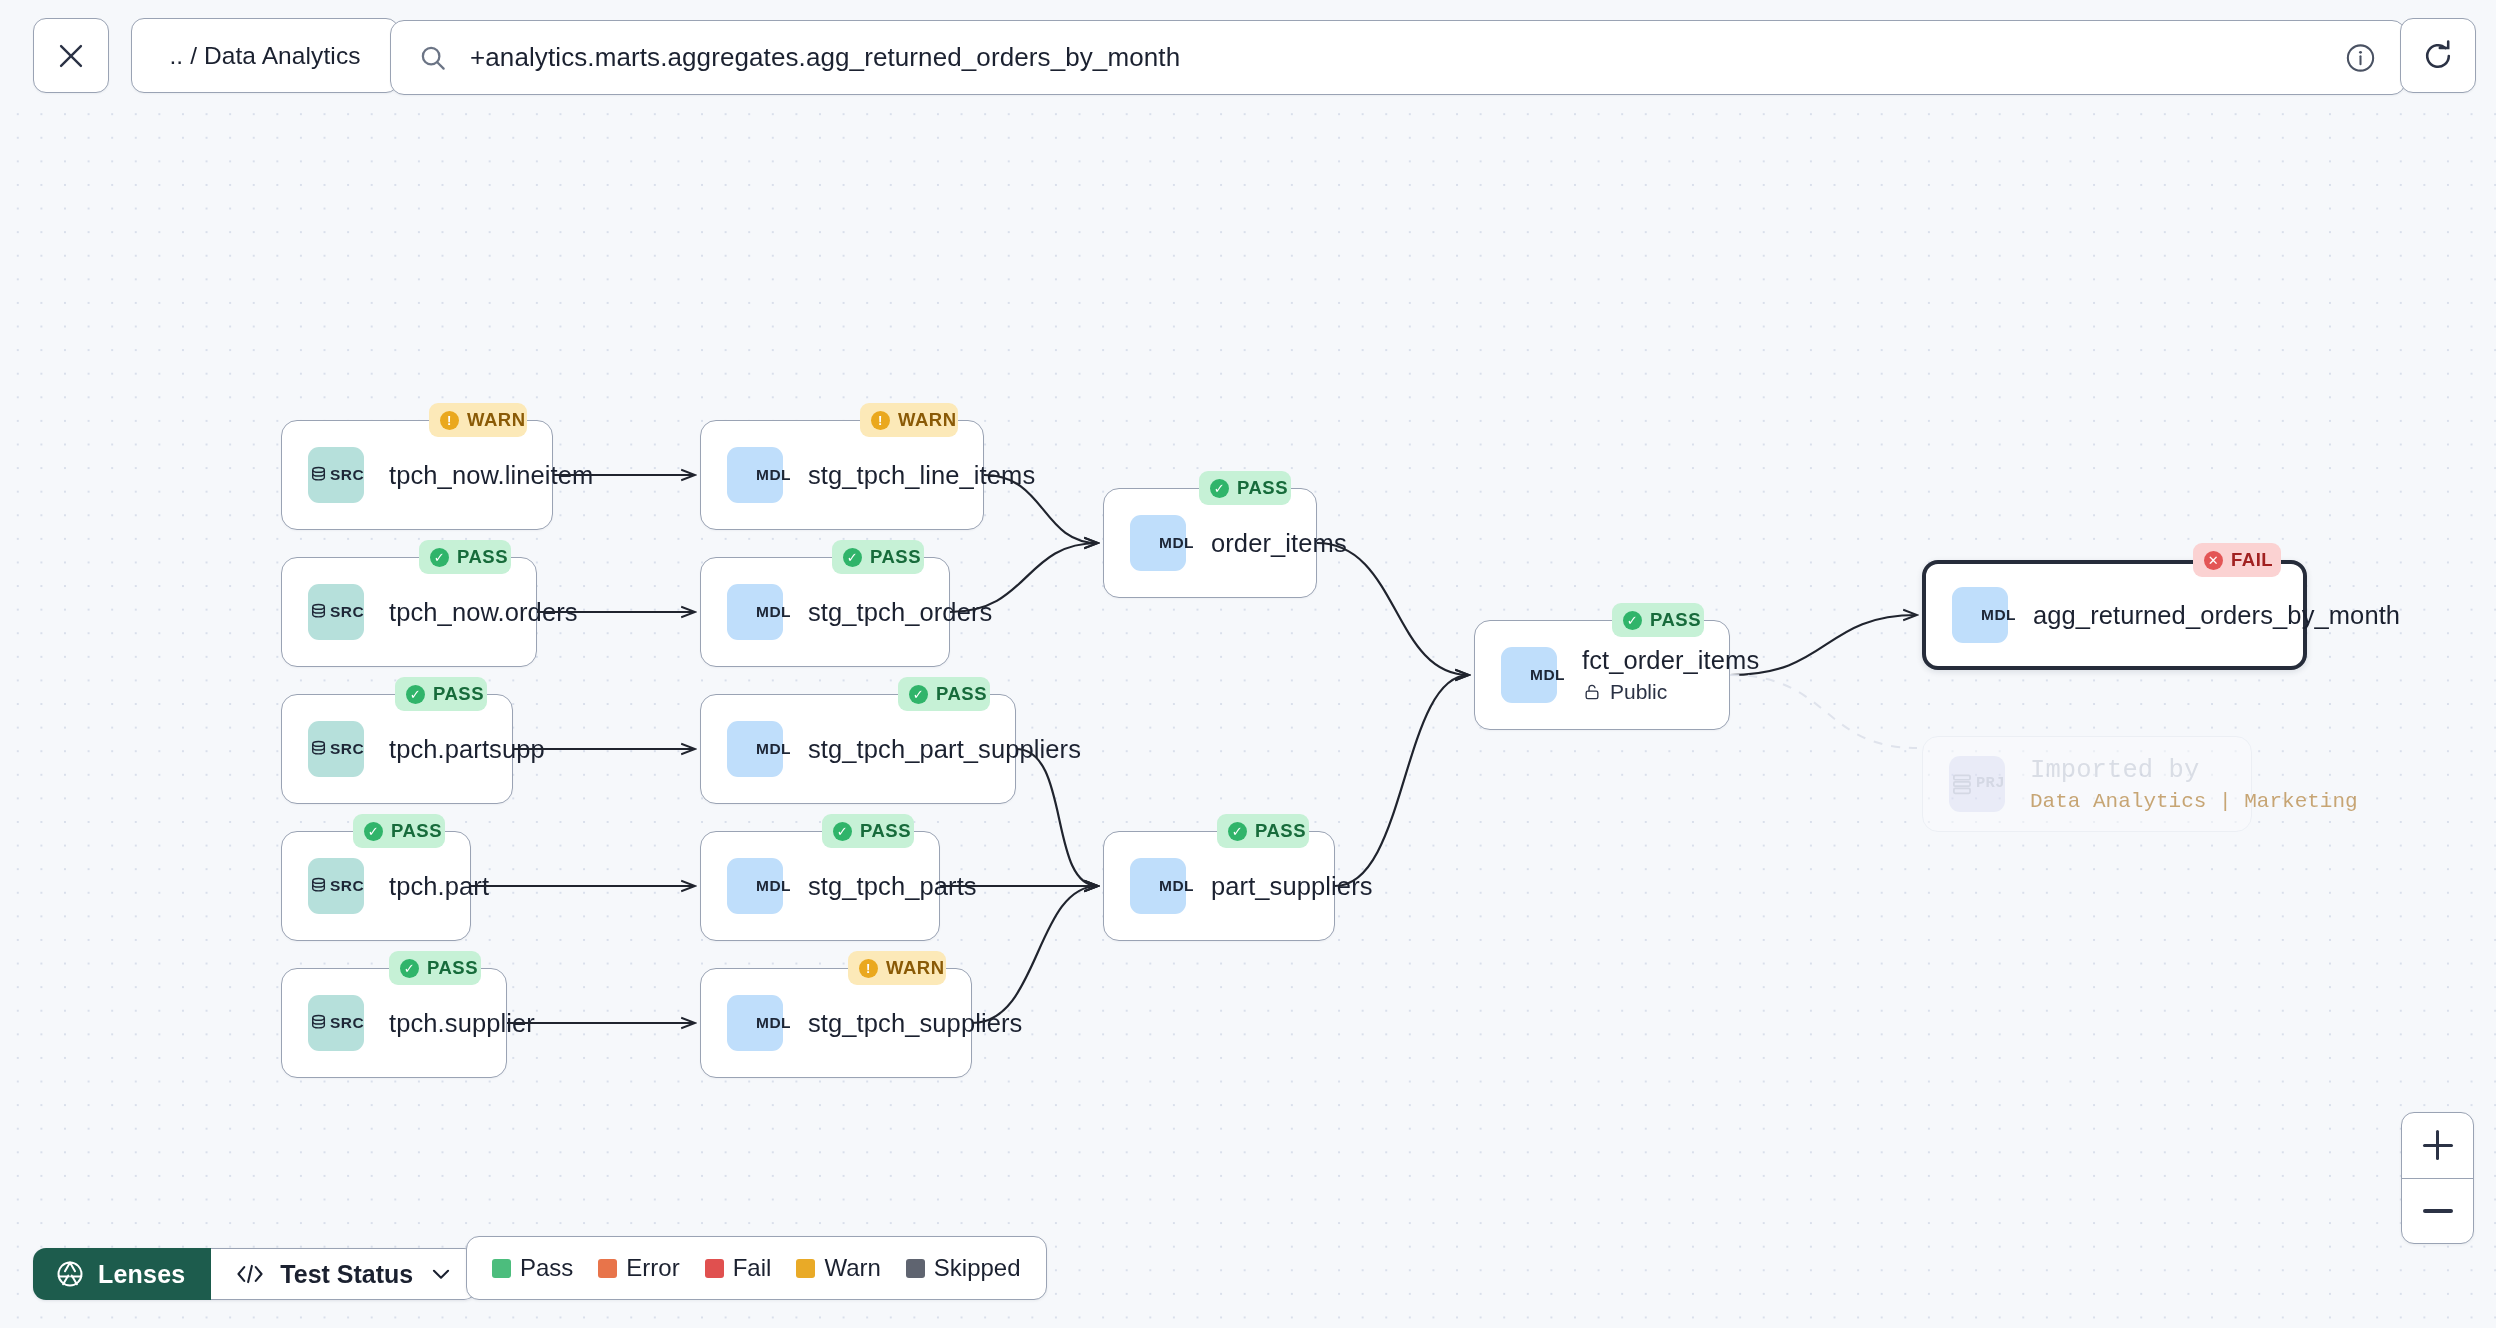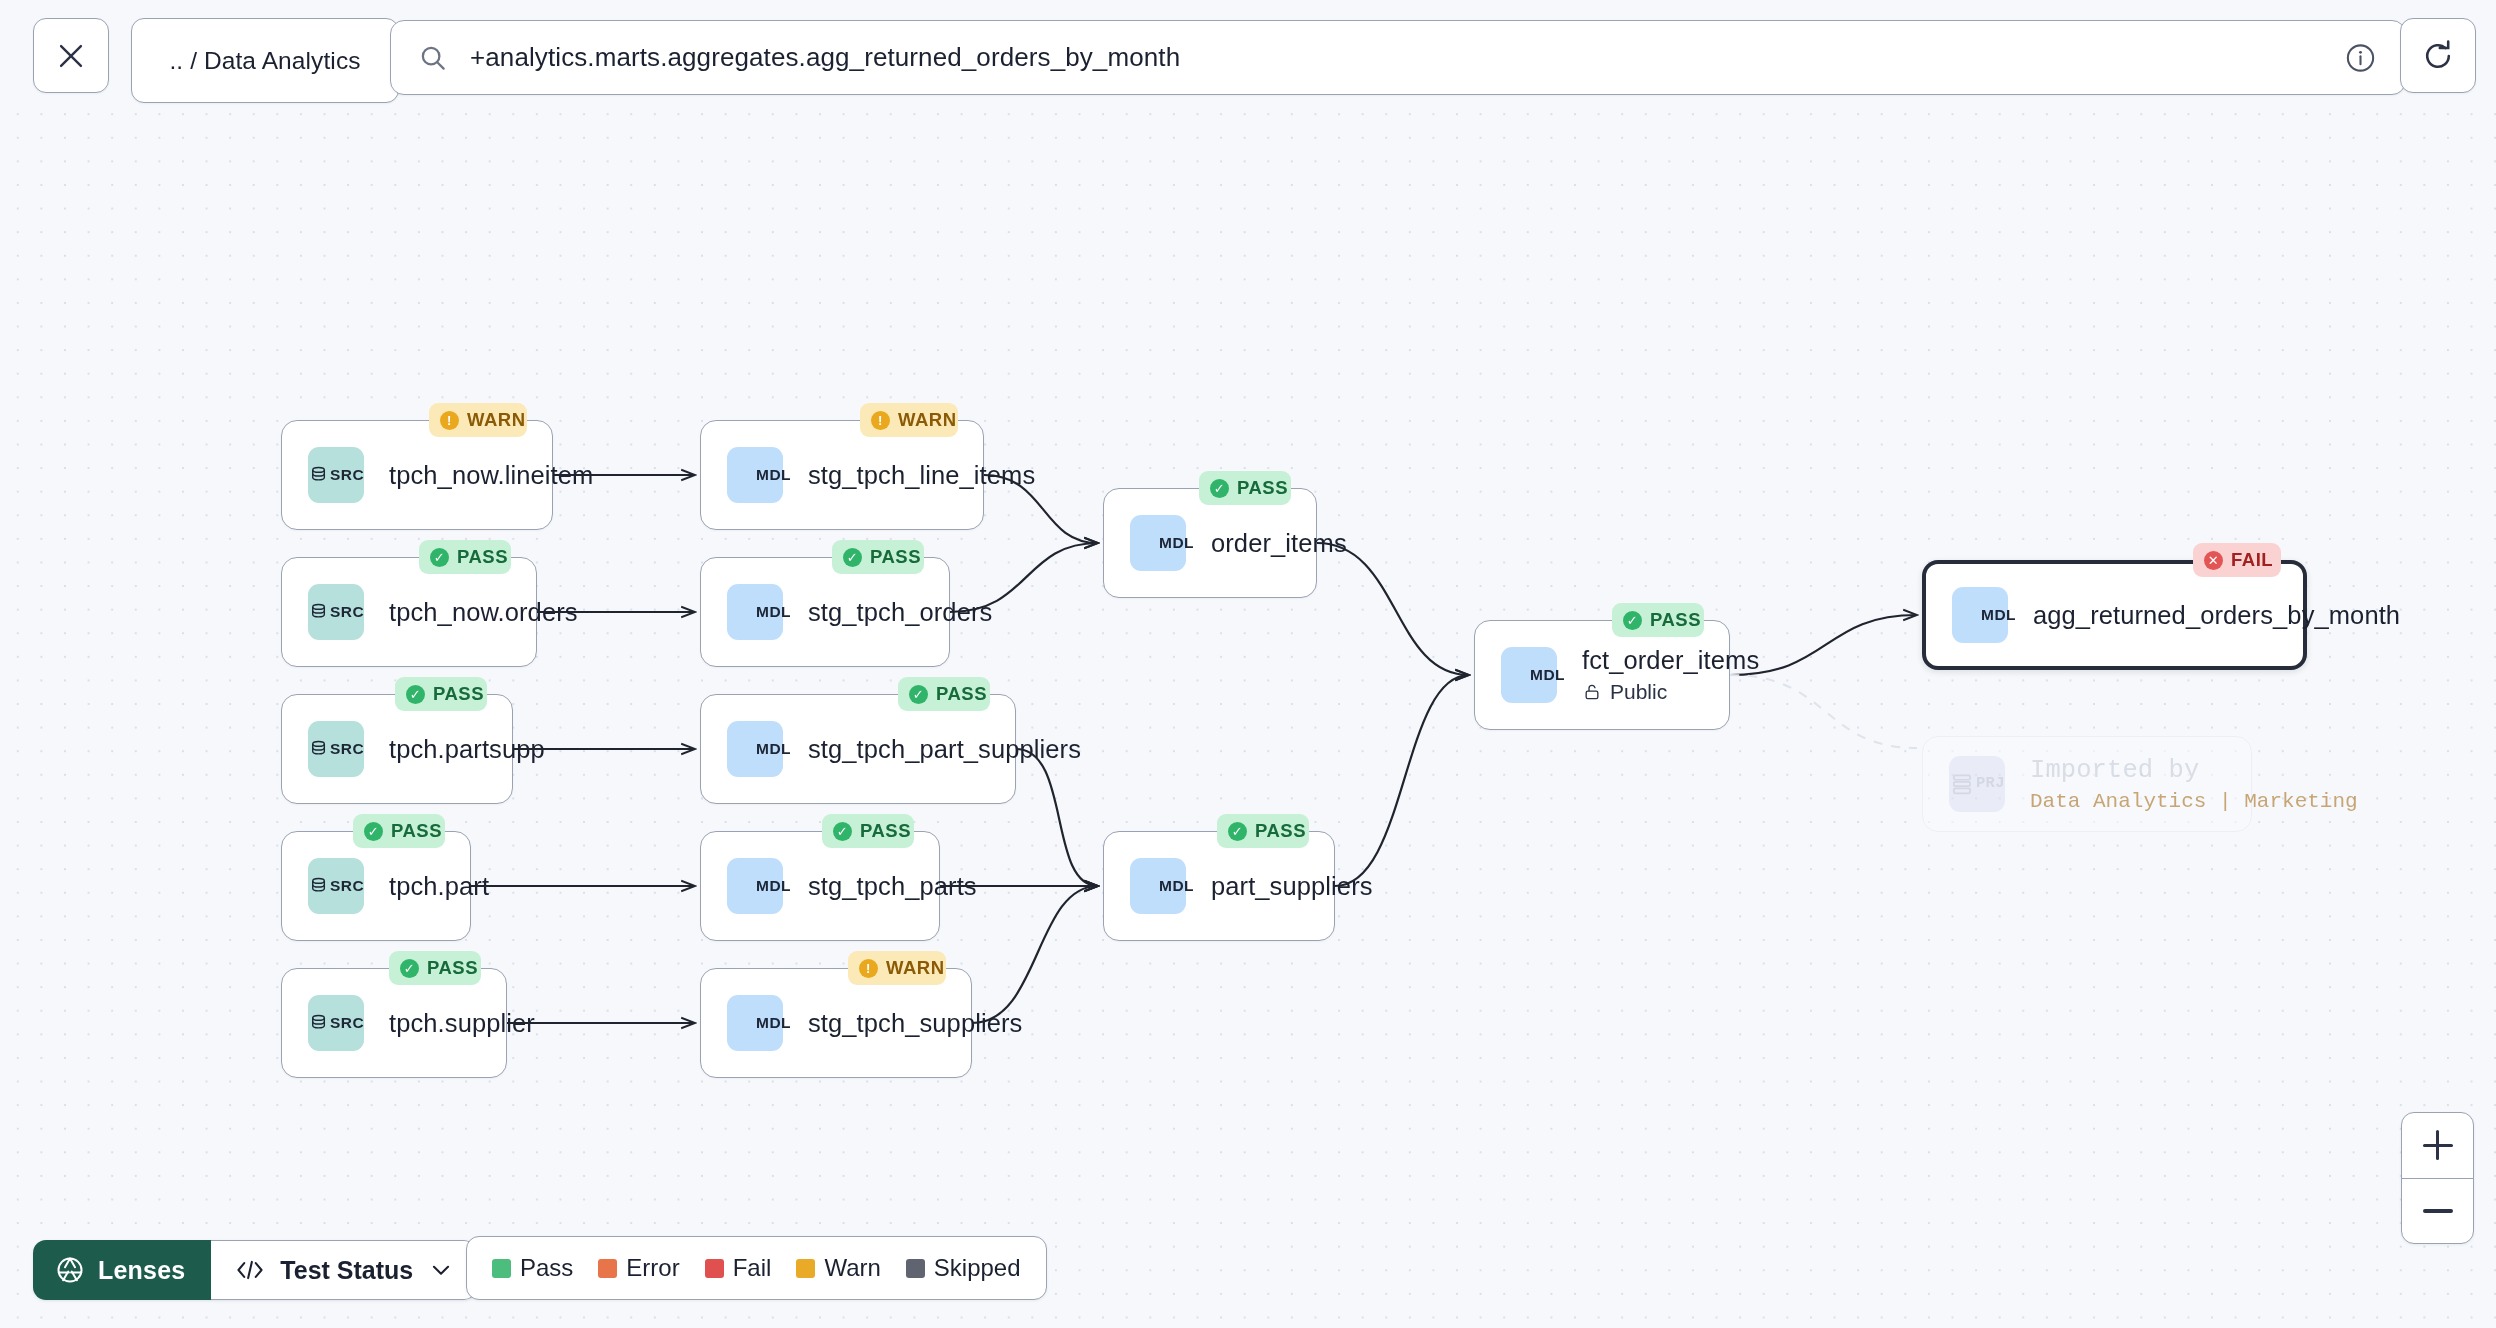--- a/index.html
+++ b/index.html
@@ -23,21 +23,21 @@
     position:absolute;left:0;top:0;width:2496px;height:110px;
     background:#f6f8fb;z-index:40;
   }
   .tb-btn{
     position:absolute;background:#ffffff;border:1.6px solid #9aa3b4;
     border-radius:13px;box-sizing:border-box;
     display:flex;align-items:center;justify-content:center;
     box-shadow:0 1px 2px rgba(20,30,55,.05);
   }
   #close-btn{left:33px;top:18px;width:76px;height:75px;}
-  #breadcrumb-btn{left:131px;top:18px;width:268px;height:85px;
+  #breadcrumb-btn{left:131px;top:18px;width:268px;height:75px;
     font-size:24.5px;color:#1b2130;letter-spacing:.1px;}
   #search-bar{left:390px;top:20px;width:2016px;height:75px;
     justify-content:flex-start;border-radius:14px;}
   #refresh-btn{left:2400px;top:18px;width:76px;height:75px;}
   #search-icon-wrap{margin-left:27px;display:flex;align-items:center;}
   #search-value{
     margin-left:22px;font-size:26px;color:#1b2130;letter-spacing:.1px;
     white-space:nowrap;overflow:hidden;
   }
   #info-icon-wrap{position:absolute;right:28px;top:50%;transform:translateY(-50%);
@@ -88,21 +88,21 @@
   .badge.fail{background:#fbd2d2;color:#a12020;}
   .badge .dot{width:19px;height:19px;border-radius:50%;flex:0 0 auto;
     display:flex;align-items:center;justify-content:center;
     font-size:13px;font-weight:700;color:#fff;line-height:1;}
   .badge.pass .dot{background:#30b46a;}
   .badge.warn .dot{background:#eaa81e;}
   .badge.fail .dot{background:#e35555;}
 
   
   #bottombar{position:absolute;left:0;bottom:0;width:2496px;height:120px;z-index:40;}
-  #lenses-group{position:absolute;left:33px;bottom:28px;height:60px;display:flex;
+  #lenses-group{position:absolute;left:33px;bottom:28px;height:52px;display:flex;
     align-items:stretch;border-radius:13px;overflow:hidden;
     box-shadow:0 1px 3px rgba(20,30,55,.10);}
   #lenses-btn{background:#1d5c4d;color:#ffffff;display:flex;align-items:center;
     gap:13px;padding:0 26px 0 22px;font-size:25px;font-weight:700;letter-spacing:.2px;}
   #test-status-btn{background:#ffffff;border:1.6px solid #9aa3b4;border-left:none;
     box-sizing:border-box;display:flex;align-items:center;gap:15px;
     padding:0 22px 0 24px;font-size:25px;color:#1b2130;font-weight:700;
     border-radius:0 13px 13px 0;}
   #legend{position:absolute;left:466px;bottom:28px;height:64px;background:#ffffff;
     border:1.6px solid #9aa3b4;border-radius:13px;box-sizing:border-box;

